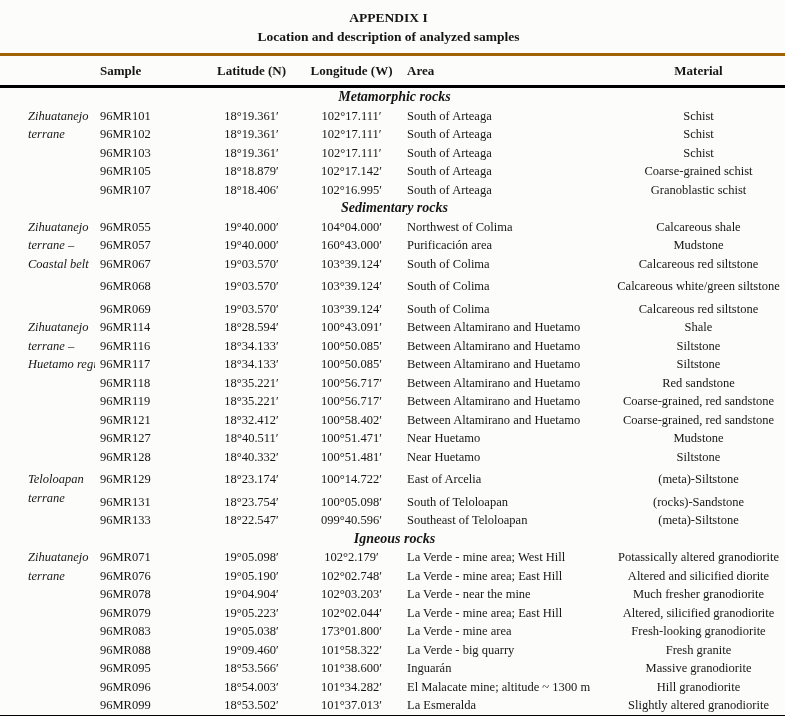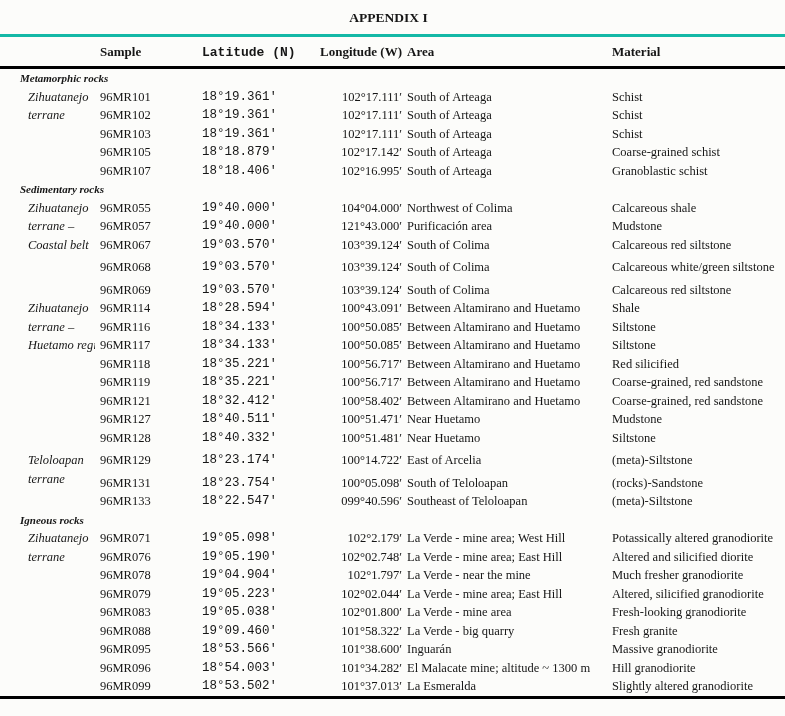--- a/index.html
+++ b/index.html
@@ -30,59 +30,61 @@
     margin-top: 7px;
     border-bottom: 3px solid #000;
   }
   col.w-label   { width: 95px; }
   col.w-sample  { width: 107px; }
   col.w-lat     { width: 99px; }
   col.w-lon     { width: 101px; }
   col.w-area    { width: 201px; }
   col.w-mat     { width: 182px; }
   thead th {
-    border-top: 3px solid #14b8a6;
+    border-top: 3px solid #a16207;
     border-bottom: 3px solid #000;
     font-size: 13px;
     font-weight: bold;
     padding: 7px 0 6px 0;
     white-space: nowrap;
   }
   td {
     font-size: 12.5px;
     line-height: 18.5px;
     height: 18.5px;
     padding: 0;
     white-space: nowrap;
     vertical-align: top;
     overflow: hidden;
   }
   .c-sample, th.c-sample { text-align: left; padding-left: 5px; }
-  .c-lat,    th.c-lat    { text-align: left; font-family: Liberation Mono, monospace; }
-  .c-lon,    th.c-lon    { text-align: right; }
+  .c-lat,    th.c-lat    { text-align: center; }
+  .c-lon,    th.c-lon    { text-align: center; }
   .c-area,   th.c-area   { text-align: left; padding-left: 5px; }
-  .c-mat,    th.c-mat    { text-align: left; padding-left: 9px; }
+  .c-mat,    th.c-mat    { text-align: center; padding-left: 9px; }
   .section-header {
     font-weight: bold;
     font-style: italic;
-    padding-left: 20px;
-    font-size: 11px;
+    padding-left: 4px;
+    font-size: 14px;
+    text-align: center;
   }
   .group-label {
     font-style: italic;
     padding-left: 28px;
     vertical-align: top;
   }
   tr.gap td { padding-top: 4px; height: 22.5px; }
 </style>
 </head>
 <body>
 
 <div class="page">
   <div class="title">APPENDIX I</div>
+  <div class="subtitle">Location and description of analyzed samples</div>
 
   <table>
     <colgroup>
       <col class="w-label">
         <col class="w-sample">
         <col class="w-lat">
         <col class="w-lon">
         <col class="w-area">
         <col class="w-mat">
     </colgroup>
@@ -143,21 +145,21 @@
           <td rowspan="5" class="group-label">Zihuatanejo<br>terrane –<br>Coastal belt</td>
           <td class="c-sample">96MR055</td>
           <td class="c-lat">19°40.000′</td>
           <td class="c-lon">104°04.000′</td>
           <td class="c-area">Northwest of Colima</td>
           <td class="c-mat">Calcareous shale</td>
         </tr>
         <tr>
           <td class="c-sample">96MR057</td>
           <td class="c-lat">19°40.000′</td>
-          <td class="c-lon">121°43.000′</td>
+          <td class="c-lon">160°43.000′</td>
           <td class="c-area">Purificación area</td>
           <td class="c-mat">Mudstone</td>
         </tr>
         <tr>
           <td class="c-sample">96MR067</td>
           <td class="c-lat">19°03.570′</td>
           <td class="c-lon">103°39.124′</td>
           <td class="c-area">South of Colima</td>
           <td class="c-mat">Calcareous red siltstone</td>
         </tr>
@@ -195,21 +197,21 @@
           <td class="c-lat">18°34.133′</td>
           <td class="c-lon">100°50.085′</td>
           <td class="c-area">Between Altamirano and Huetamo</td>
           <td class="c-mat">Siltstone</td>
         </tr>
         <tr>
           <td class="c-sample">96MR118</td>
           <td class="c-lat">18°35.221′</td>
           <td class="c-lon">100°56.717′</td>
           <td class="c-area">Between Altamirano and Huetamo</td>
-          <td class="c-mat">Red silicified</td>
+          <td class="c-mat">Red sandstone</td>
         </tr>
         <tr>
           <td class="c-sample">96MR119</td>
           <td class="c-lat">18°35.221′</td>
           <td class="c-lon">100°56.717′</td>
           <td class="c-area">Between Altamirano and Huetamo</td>
           <td class="c-mat">Coarse-grained, red sandstone</td>
         </tr>
         <tr>
           <td class="c-sample">96MR121</td>
@@ -268,35 +270,35 @@
         <tr>
           <td class="c-sample">96MR076</td>
           <td class="c-lat">19°05.190′</td>
           <td class="c-lon">102°02.748′</td>
           <td class="c-area">La Verde - mine area; East Hill</td>
           <td class="c-mat">Altered and silicified diorite</td>
         </tr>
         <tr>
           <td class="c-sample">96MR078</td>
           <td class="c-lat">19°04.904′</td>
-          <td class="c-lon">102°1.797′</td>
+          <td class="c-lon">102°03.203′</td>
           <td class="c-area">La Verde - near the mine</td>
           <td class="c-mat">Much fresher granodiorite</td>
         </tr>
         <tr>
           <td class="c-sample">96MR079</td>
           <td class="c-lat">19°05.223′</td>
           <td class="c-lon">102°02.044′</td>
           <td class="c-area">La Verde - mine area; East Hill</td>
           <td class="c-mat">Altered, silicified granodiorite</td>
         </tr>
         <tr>
           <td class="c-sample">96MR083</td>
           <td class="c-lat">19°05.038′</td>
-          <td class="c-lon">102°01.800′</td>
+          <td class="c-lon">173°01.800′</td>
           <td class="c-area">La Verde - mine area</td>
           <td class="c-mat">Fresh-looking granodiorite</td>
         </tr>
         <tr>
           <td class="c-sample">96MR088</td>
           <td class="c-lat">19°09.460′</td>
           <td class="c-lon">101°58.322′</td>
           <td class="c-area">La Verde - big quarry</td>
           <td class="c-mat">Fresh granite</td>
         </tr>

